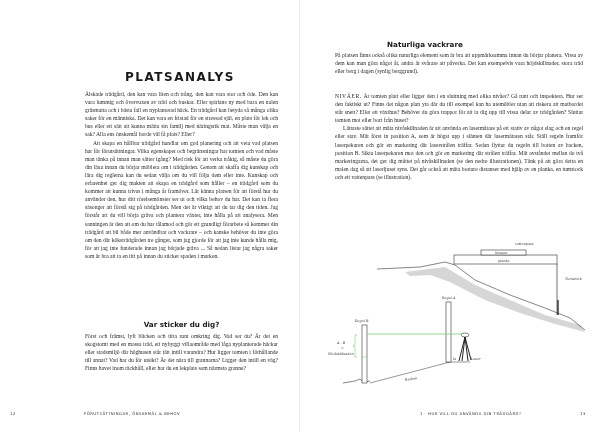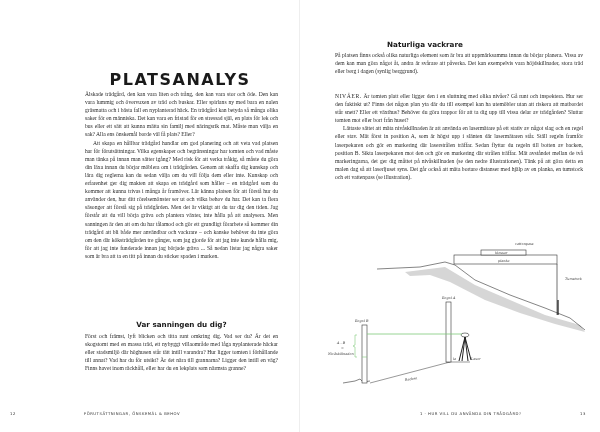--- a/index.html
+++ b/index.html
@@ -5,21 +5,21 @@
     html, body { margin: 0; padding: 0; background: #ffffff; }
     body { width: 600px; height: 432px; position: relative; overflow: hidden; font-family: "DejaVu Serif", serif; color: #222; }
     .page { position: absolute; top: 0; height: 432px; width: 300px; background: #fff; }
     .page-left { left: 0; }
     .page-right { left: 300px; }
     .spine { position: absolute; left: 299px; top: 0; width: 1px; height: 432px; background: #eee; }
 
     .chapter-title {
       position: absolute; left: 80px; width: 200px; top: 70px;
       text-align: center; font-family: "DejaVu Sans", sans-serif; font-weight: bold;
-      font-size: 16px; letter-spacing: 1.5px; color: #1a1a1a;
+      font-size: 12px; letter-spacing: 1.5px; color: #1a1a1a;
     }
     .body-text {
       position: absolute; font-family: "Liberation Serif", serif; font-size: 5.6px;
       line-height: 8.1px; text-align: justify; color: #2a2a2a;
     }
     .body-text p { margin: 0; }
     .body-text p.indent { text-indent: 8px; }
     .left-body-1 { left: 85px; width: 193px; top: 90px; }
     .section-heading {
       position: absolute; text-align: center; font-family: "DejaVu Sans", sans-serif;
@@ -49,21 +49,21 @@
 <body>
 
 <div class="page page-left">
   <div class="chapter-title">PLATSANALYS</div>
 
   <div class="body-text left-body-1">
     <p>Älskade trädgård, den kan vara liten och trång, den kan vara stor och öde. Den kan vara lummig och övervuxen av träd och buskar. Eller spirlans ny med bara en nalen gräsmatta och i bästa fall en nyplanterad häck. En trädgård kan betyda så många olika saker för en människa. Det kan vara en fristad för en stressad själ, en plats för lek och bus eller ett sätt att kunna mätta sin familj med näringsrik mat. Måste man välja en sak? Alla ens önskemål borde väl få plats? Eller?</p>
     <p class="indent">Att skapa en hållbar trädgård handlar om god planering och att veta vad platsen har för förutsättningar. Vilka egenskaper och begränsningar har tomten och vad måste man tänka på innan man sätter igång? Med risk för att verka tråkig, så måste du göra din läxa innan du börjar möblera om i trädgården. Genom att skaffa dig kunskap och lära dig reglerna kan du sedan välja om du vill följa dem eller inte. Kunskap och erfarenhet ger dig makten att skapa en trädgård som håller – en trädgård som du kommer att kunna trivas i många år framöver. Lär känna platsen för att förstå hur du använder den, hur ditt rörelsemönster ser ut och vilka behov du har. Det kan ta flera säsonger att förstå sig på trädgården. Men det är viktigt att du tar dig den tiden. Jag förstår att du vill börja gräva och plantera växter, inte hålla på att analysera. Men sanningen är den att om du har tålamod och gör ett grundligt förarbete så kommer din trädgård att bli både mer användbar och vackrare – och kanske behöver du inte göra om den där köksträdgården tre gånger, som jag gjorde för att jag inte kunde hålla mig, för att jag inte funderade innan jag började gräva ... Så nedan listar jag några saker som är bra att ta en titt på innan du sticker spaden i marken.</p>
   </div>
 
-  <div class="section-heading left-heading">Var sanningen du dig?</div>
+  <div class="section-heading left-heading">Var sticker du dig?</div>
   <div class="body-text left-body-2">
     <p>Först och främst, lyft blicken och titta runt omkring dig. Vad ser du? Är det en skogstomt med en massa träd, ett nybyggt villaområde med låga nyplanterade häckar eller stadsmiljö där höghusen står tätt intill varandra? Hur ligger tomten i förhållande till annat? Vad har du för utsikt? Är det nära till grannarna? Ligger den intill en väg? Finns havet inom räckhåll, eller har du en lekplats som närmsta granne?</p>
   </div>
 
   <div class="footer footer-left-num">12</div>
   <div class="footer footer-left-text">FÖRUTSÄTTNINGAR, ÖNSKEMÅL &amp; BEHOV</div>
 </div>
 
 <div class="spine"></div>
 

